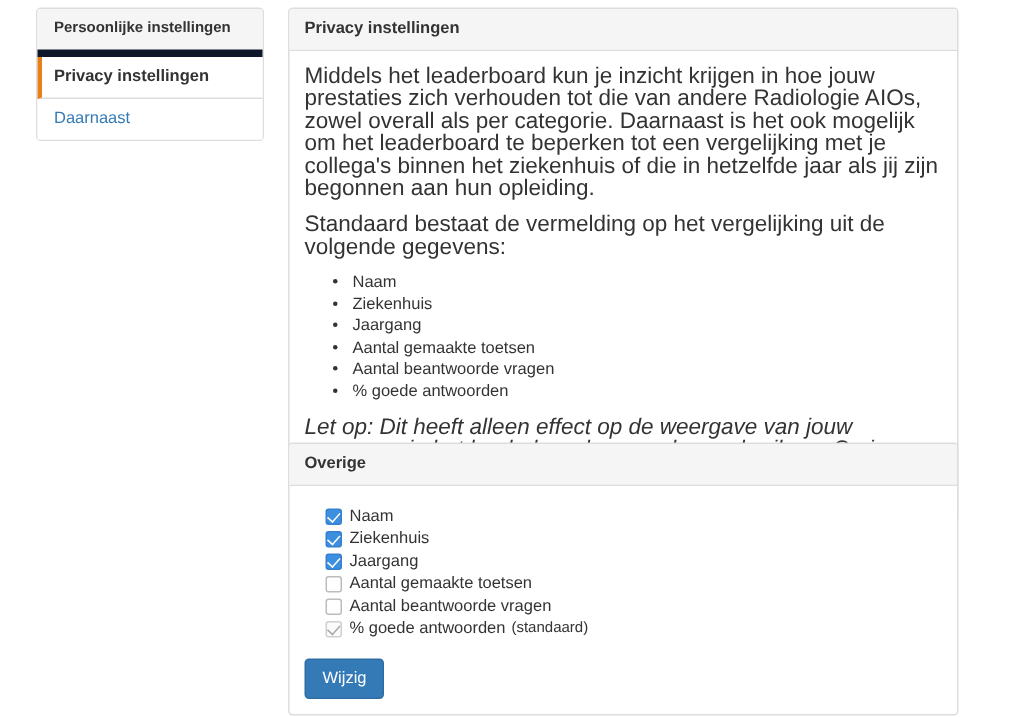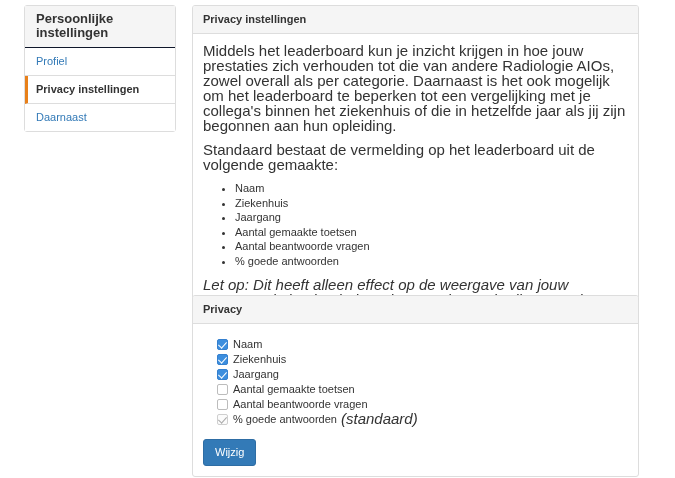--- a/index.html
+++ b/index.html
@@ -30,24 +30,24 @@
     left: 24px;
     top: 5px;
     width: 152px;
     border: 1px solid #dddddd;
     border-radius: 3px;
     background: #ffffff;
     box-sizing: border-box;
   }
   .sidebar-heading {
     background: #f5f5f5;
-    border-bottom: 1px solid #0f172a;
+    border-bottom: 5px solid #0f172a;
     padding: 6px 11px 7px 11px;
     font-weight: bold;
-    font-size: 13px;
+    font-size: 10px;
     color: #333333;
     line-height: 14px;
   }
   .sidebar-item {
     padding: 6px 11px 7px 11px;
     border-bottom: 1px solid #dddddd;
     line-height: 14px;
     font-size: 11px;
     color: #337ab7;
     cursor: pointer;
@@ -171,22 +171,21 @@
     position: absolute;
     left: 2px;
     top: 0px;
     width: 4px;
     height: 7px;
     border: solid #a9a9a9;
     border-width: 0 1.3px 1.3px 0;
     transform: rotate(42deg);
   }
   .default-tag {
-    font-style: italic;
-    font-size: 15px;
+    font-size: 10px;
     color: #333333;
     margin-left: 4px;
     text-align: right;
   }
 
   
   .btn-primary {
     display: inline-block;
     margin-top: 12px;
     background: #337ab7;
@@ -201,45 +200,44 @@
   }
 </style>
 </head>
 <body>
 
 <div class="page">
 
   <nav class="sidebar">
     <div class="sidebar-heading">Persoonlijke instellingen</div>
     <div id="sidebar-items">
-        <div class="sidebar-item">Profiel</div>
         <div class="sidebar-item active">Privacy instellingen</div>
         <div class="sidebar-item">Daarnaast</div>
       </div>
   </nav>
 
   <section class="panel" id="panel-privacy">
     <div class="panel-heading">Privacy instellingen</div>
     <div class="panel-body">
       <p>Middels het leaderboard kun je inzicht krijgen in hoe jouw prestaties zich verhouden tot die van andere Radiologie AIOs, zowel overall als per categorie. Daarnaast is het ook mogelijk om het leaderboard te beperken tot een vergelijking met je collega's binnen het ziekenhuis of die in hetzelfde jaar als jij zijn begonnen aan hun opleiding.</p>
-      <p>Standaard bestaat de vermelding op het leaderboard uit de volgende gemaakte:</p>
+      <p>Standaard bestaat de vermelding op het vergelijking uit de volgende gegevens:</p>
       <ul class="bullets" id="privacy-fields">
           <li>Naam</li>
           <li>Ziekenhuis</li>
           <li>Jaargang</li>
           <li>Aantal gemaakte toetsen</li>
           <li>Aantal beantwoorde vragen</li>
           <li>% goede antwoorden</li>
         </ul>
       <p class="note"><b>Let op:</b><span> Dit heeft alleen effect op de weergave van jouw gegevens in het leaderboard van andere gebruikers. Op je eigen leaderboard zie je altijd al je gegevens, ongeacht de privacy instellingen.</span></p>
     </div>
   </section>
 
   <section class="panel" id="panel-overall">
-    <div class="panel-heading">Privacy</div>
+    <div class="panel-heading">Overige</div>
     <div class="panel-body">
       <ul class="check-list" id="overall-options">
           <li class="check-row">
             <span class="cb on"></span>
             <span>Naam</span>
           </li>
           <li class="check-row">
             <span class="cb on"></span>
             <span>Ziekenhuis</span>
           </li>

